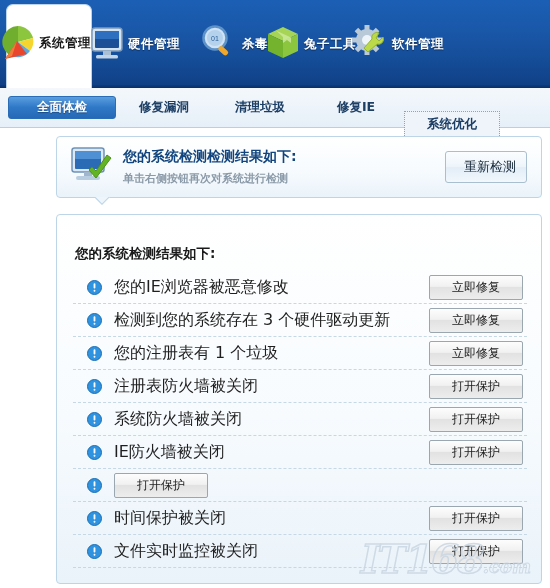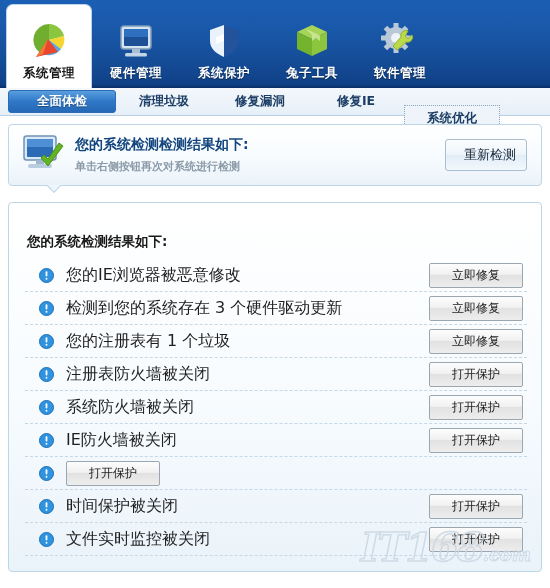--- a/index.html
+++ b/index.html
@@ -29,21 +29,20 @@
     position: absolute;
     left: 0; right: 0; bottom: 0;
     height: 3px;
     background: linear-gradient(180deg, #0c3c80, #0a2f66);
   }
   .nav-item {
     position: relative;
     width: 88px;
     height: 82px;
     display: flex;
-    flex-direction: column;
     align-items: center;
     justify-content: flex-end;
     padding-bottom: 6px;
     cursor: pointer;
     z-index: 2;
   }
   .nav-item.active {
     background: #ffffff;
     border-top-left-radius: 7px;
     border-top-right-radius: 7px;
@@ -65,21 +64,21 @@
     text-shadow: 0 1px 1px rgba(0,0,0,.45);
     white-space: nowrap;
   }
   .nav-item.active .nav-label {
     color: #1a1a1a;
     text-shadow: none;
   }
 
   
   .subtabs {
-    height: 28px;
+    height: 40px;
     background: linear-gradient(180deg, #f4f8fc 0%, #e6eff8 100%);
     border-bottom: 1px solid #b9cfe3;
     display: flex;
     align-items: center;
     padding-left: 8px;
     gap: 0px;
     position: relative;
   }
   .subtab {
     font-size: 12.5px;
@@ -111,20 +110,21 @@
   .page {
     padding: 8px 8px 0 8px;
     background: #ffffff;
     height: 472px;
   }
   .panel {
     background: linear-gradient(180deg, #ffffff 0%, #f7fbfe 55%, #eaf3fa 100%);
     border: 1px solid #bcd6e8;
     border-radius: 4px;
     position: relative;
+    margin-left: 48px;
   }
 
   
   .banner {
     height: 62px;
     display: flex;
     align-items: center;
     padding: 0 14px 0 12px;
     margin-bottom: 16px;
   }
@@ -258,32 +258,32 @@
         <rect x="6" y="5" width="30" height="23" rx="3" fill="#d6e4f2" stroke="#7d9bbb" stroke-width="1.5"></rect>
         <rect x="9" y="8" width="24" height="17" rx="1" fill="#1c4f96"></rect>
         <rect x="9" y="8" width="24" height="8" rx="1" fill="#2f6fc0"></rect>
         <rect x="17" y="28" width="8" height="4" fill="#aabfd4"></rect>
         <rect x="10" y="32" width="22" height="3.5" rx="1.5" fill="#c2d4e6"></rect>
       </svg>
     </span>
     <span class="nav-label">硬件管理</span>
   </div>
 
-
   <div class="nav-item">
     <span class="nav-ico">
       <svg width="42" height="40" viewBox="0 0 42 40">
-        <path d="M21 4 L35 9 L35 20 C35 28 28 33 21 36 C14 33 7 28 7 20 L7 9 Z" fill="#2b62ae"></path>
-        <path d="M21 4 L21 36 C14 33 7 28 7 20 L7 9 Z" fill="#eaf2fb"></path>
-        <path d="M21 4 L35 9 L35 20 C35 28 28 33 21 36 Z" fill="#23539b"></path>
-        <path d="M13 16 L21 13 L21 20 L13 23 Z" fill="#ffffff" opacity=".9"></path>
-      </svg>
-    </span>
-    <span class="nav-label">系统保护</span>
-  </div>
+        <circle cx="18" cy="15" r="11.5" fill="#cfe3f5" stroke="#5d93c8" stroke-width="2.5"></circle>
+        <circle cx="18" cy="15" r="8" fill="#aacbe8" opacity=".7"></circle>
+        <text x="18" y="18" font-size="7" fill="#2a5e96" text-anchor="middle" font-family="sans-serif">01</text>
+        <rect x="24" y="22" width="11" height="5.5" rx="2.5" fill="#f0a72c" transform="rotate(42 24 22)"></rect>
+      </svg>
+    </span>
+    <span class="nav-label">杀毒</span>
+  </div>
+
 
   <div class="nav-item">
     <span class="nav-ico">
       <svg width="42" height="40" viewBox="0 0 42 40">
         <path d="M21 4 L36 11 L21 18 L6 11 Z" fill="#a5d456"></path>
         <path d="M6 11 L21 18 L21 35 L6 28 Z" fill="#74b32e"></path>
         <path d="M36 11 L21 18 L21 35 L36 28 Z" fill="#8cc63f"></path>
         <path d="M14 7.5 L29 14.5 L29 20 L25 17 L21 20 L21 14 Z" fill="#cde99a" opacity=".85"></path>
       </svg>
     </span>
@@ -303,22 +303,22 @@
         <circle cx="17" cy="17" r="5" fill="#eef4f9"></circle>
         <path d="M29 10 a5 5 0 0 0 -7 6 L14 25 l4 4 l9 -8 a5 5 0 0 0 6 -7 l-4 4 l-3 -3 Z" fill="#bcd94a" stroke="#93b52f" stroke-width="1"></path>
       </svg>
     </span>
     <span class="nav-label">软件管理</span>
   </div>
 </div>
 
 <div class="subtabs">
   <div class="subtab active">全面体检</div>
+  <div class="subtab">修复漏洞</div>
   <div class="subtab">清理垃圾</div>
-  <div class="subtab">修复漏洞</div>
   <div class="subtab">修复IE</div>
   <div class="subtab focused">系统优化</div>
 </div>
 
 <div class="page">
 
   <div class="panel banner">
     <span class="banner-ico">
       <svg width="46" height="42" viewBox="0 0 46 42">
         <rect x="3" y="4" width="32" height="24" rx="2.5" fill="#dbe8f5" stroke="#6f93b8" stroke-width="1.5"></rect>

